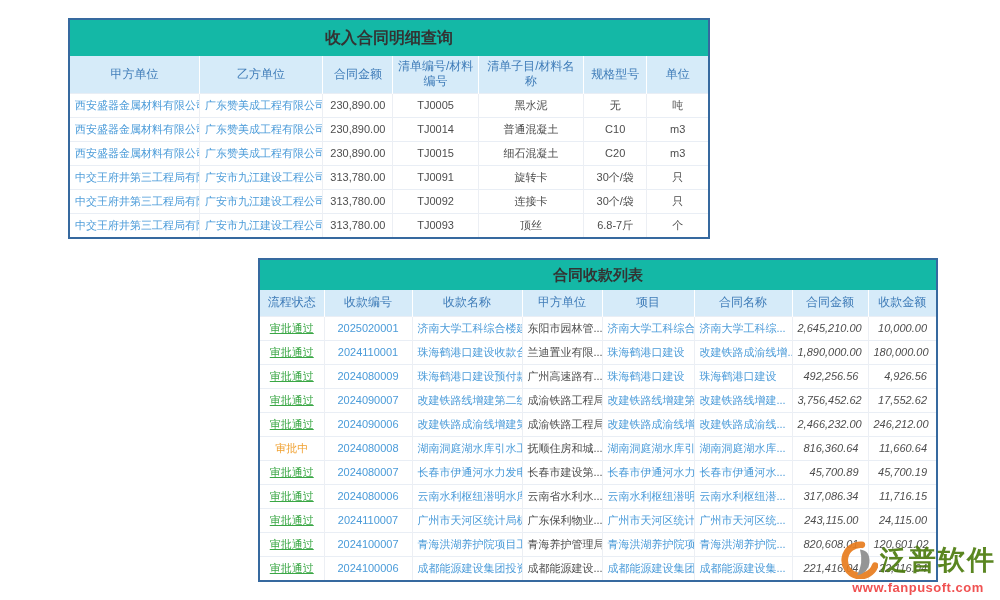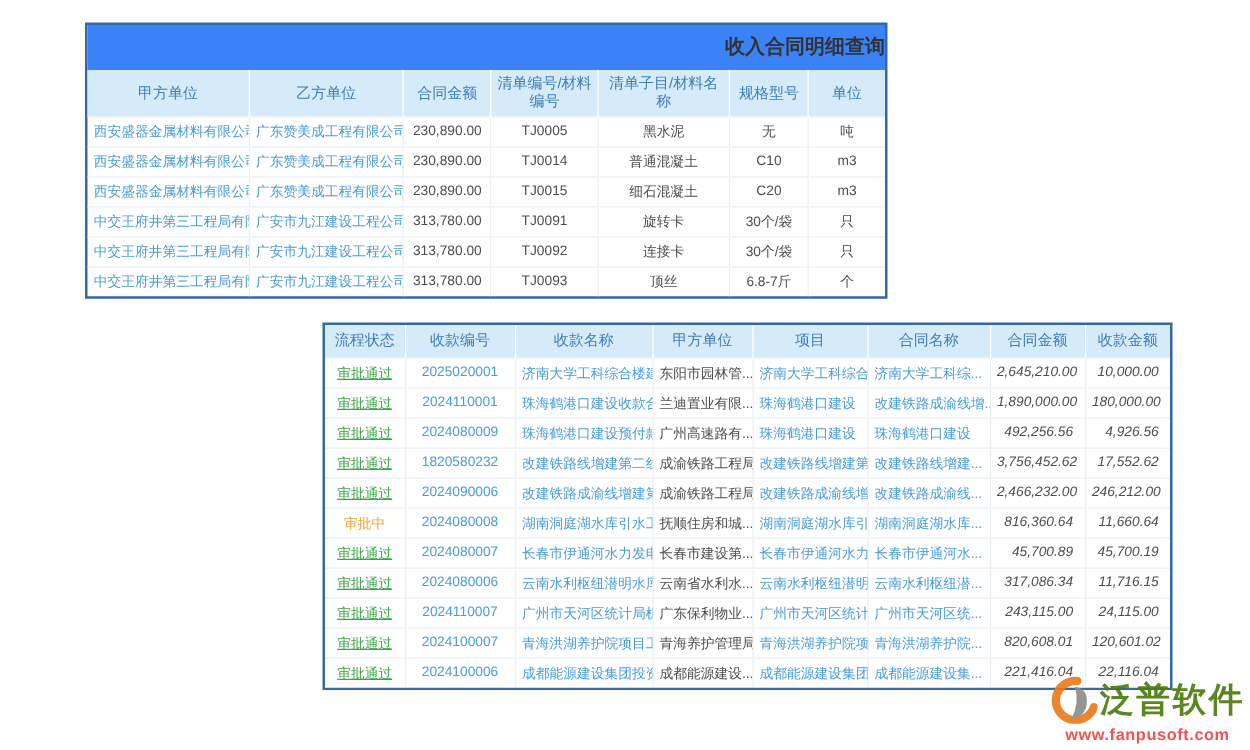--- a/index.html
+++ b/index.html
@@ -8,21 +8,21 @@
     font-family:"Liberation Sans","DejaVu Sans",sans-serif;
     overflow:hidden;
   }
   .panel{
     position:absolute;background:#fff;
     border:2px solid #36699f;box-sizing:border-box;
   }
   .panel-top{left:68px;top:18px;width:642px;}
   .panel-bottom{left:258px;top:258px;width:680px;}
   .panel-title{
-    text-align:right;font-weight:bold;color:#333;background:#3b82f6;
+    text-align:center;font-weight:bold;color:#333;background:#14b8a6;
   }
   .panel-top .panel-title{height:36px;line-height:36px;font-size:16px;}
   .panel-bottom .panel-title{height:30px;line-height:30px;font-size:15px;}
   table{border-collapse:collapse;table-layout:fixed;width:100%;}
   th{
     background:#d6ebf9;color:#3f7cb8;font-weight:normal;font-size:12px;
     border-right:1px solid #ffffff;vertical-align:middle;text-align:center;
     line-height:1.25;padding:2px 3px;box-sizing:border-box;
   }
   th:last-child{border-right:none;}
@@ -136,20 +136,21 @@
             <td class="c-dark">顶丝</td>
             <td class="c-dark">6.8-7斤</td>
             <td class="c-dark">个</td>
           </tr>
         </tbody>
       </table>
     </div>
 </div>
 
 <div class="panel panel-bottom">
+  <div class="panel-title">合同收款列表</div>
   <div id="receipt-table">
       <table>
         <colgroup>
           <col style="width: 64px;">
           <col style="width: 88px;">
           <col style="width: 110px;">
           <col style="width: 80px;">
           <col style="width: 92px;">
           <col style="width: 98px;">
           <col style="width: 76px;">
@@ -193,21 +194,21 @@
             <td class="c-blue">2024080009</td>
             <td class="c-blue c-left">珠海鹤港口建设预付款</td>
             <td class="c-dark c-left">广州高速路有...</td>
             <td class="c-blue c-left">珠海鹤港口建设</td>
             <td class="c-blue c-left">珠海鹤港口建设</td>
             <td class="c-dark c-right">492,256.56</td>
             <td class="c-dark c-right">4,926.56</td>
           </tr>
           <tr>
             <td class="c-green">审批通过</td>
-            <td class="c-blue">1820580232</td>
+            <td class="c-blue">2024090007</td>
             <td class="c-blue c-left">改建铁路线增建第二线直...</td>
             <td class="c-dark c-left">成渝铁路工程局</td>
             <td class="c-blue c-left">改建铁路线增建第...</td>
             <td class="c-blue c-left">改建铁路线增建...</td>
             <td class="c-dark c-right">3,756,452.62</td>
             <td class="c-dark c-right">17,552.62</td>
           </tr>
           <tr>
             <td class="c-green">审批通过</td>
             <td class="c-blue">2024090006</td>

